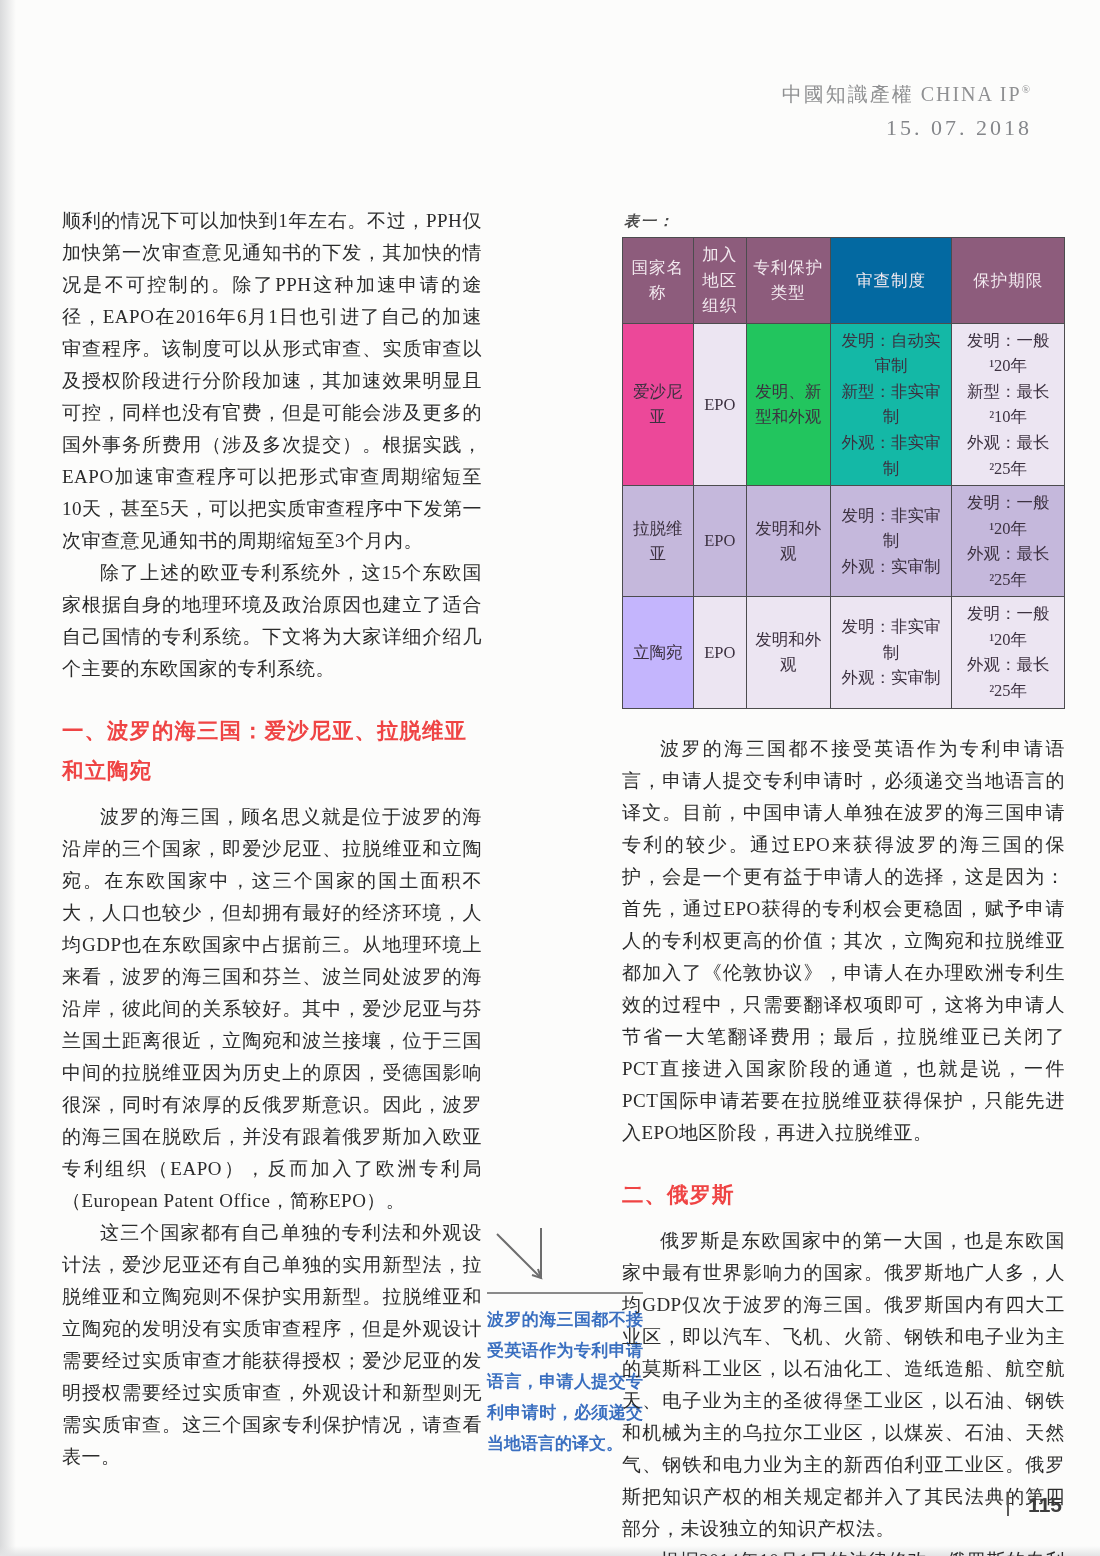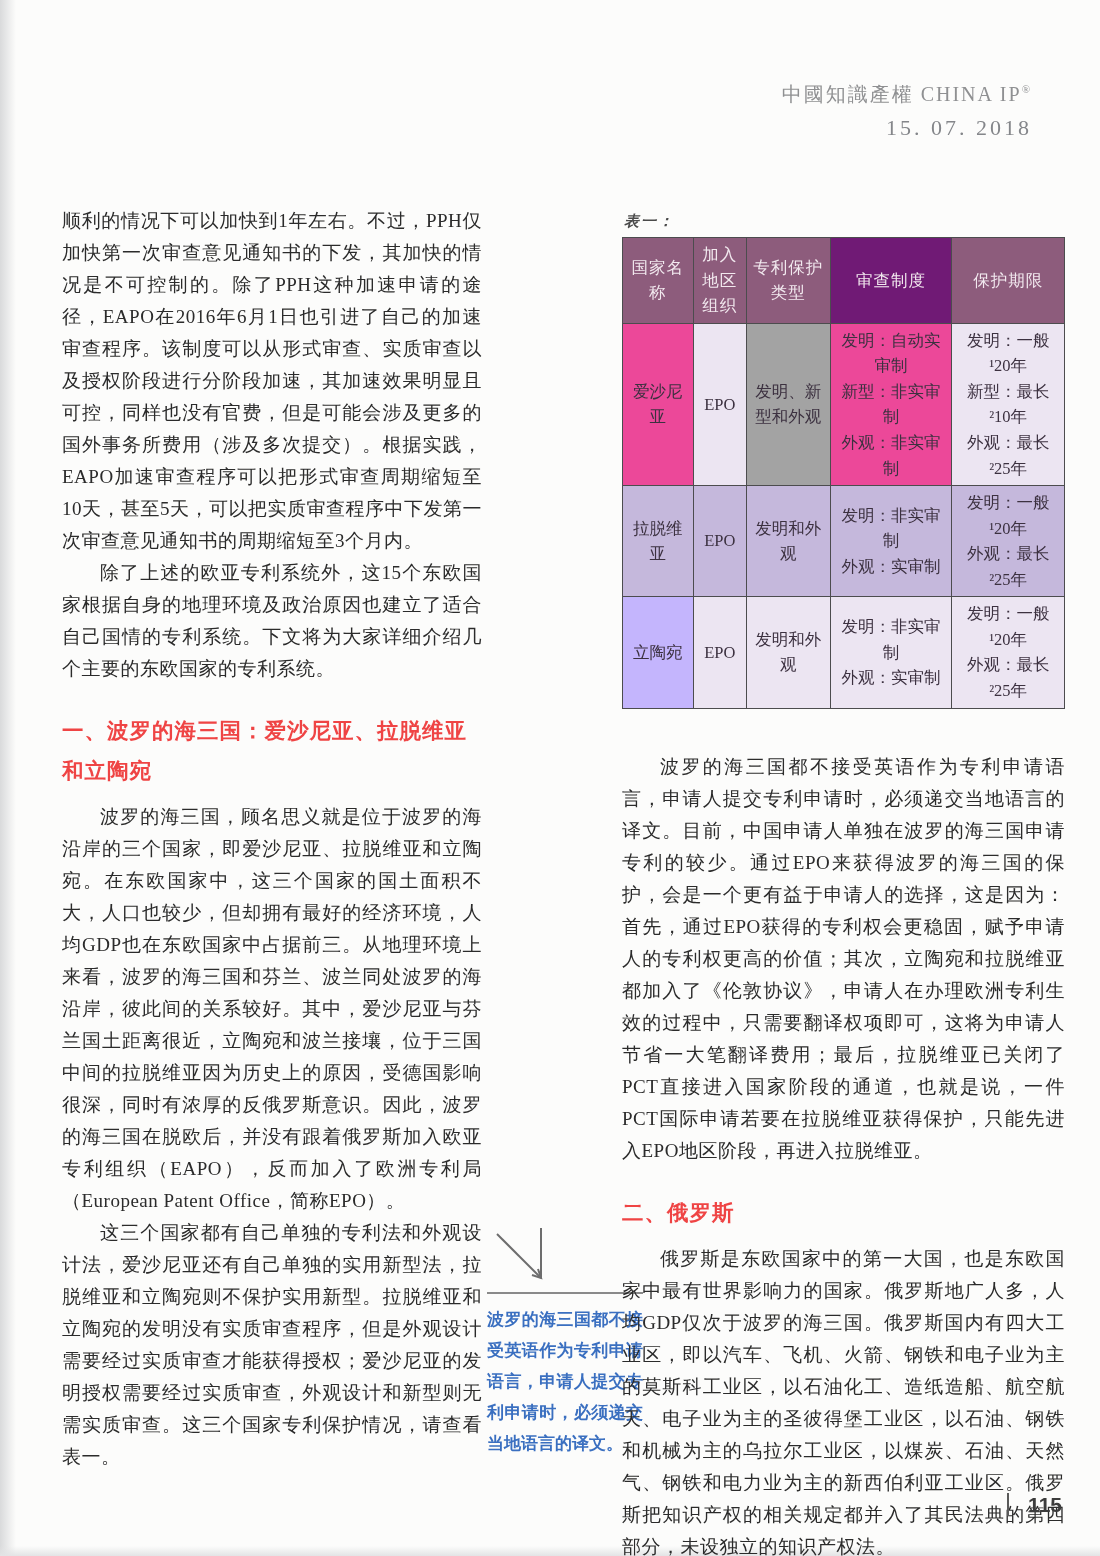--- a/index.html
+++ b/index.html
@@ -113,30 +113,30 @@
 </div>
 
 <div class="col-right">
   <div class="tbl-caption">表一：</div>
   <table class="patent">
     <thead>
       <tr>
         <th style="background:#8d5c7c;width:16%">国家名称</th>
         <th style="background:#8d5c7c;width:12%">加入地区组织</th>
         <th style="background:#8d5c7c;width:19%">专利保护类型</th>
-        <th style="background:#701a75;width:27.5%">审查制度</th>
+        <th style="background:#0369a1;width:27.5%">审查制度</th>
         <th style="background:#8d5c7c;width:25.5%">保护期限</th>
       </tr>
     </thead>
     <tbody>
       <tr>
         <td style="background:#ec4899">爱沙尼亚</td>
         <td style="background:#ece5f2">EPO</td>
-        <td style="background:#a3a3a3">发明、新型和外观</td>
-        <td style="background:#ec4899" class="multiline">发明：自动实审制
+        <td style="background:#22c55e">发明、新型和外观</td>
+        <td style="background:#14b8a6" class="multiline">发明：自动实审制
 新型：非实审制
 外观：非实审制</td>
         <td style="background:#ece5f2" class="multiline">发明：一般¹20年
 新型：最长²10年
 外观：最长²25年</td>
       </tr>
       <tr>
         <td style="background:#c5b8dc">拉脱维亚</td>
         <td style="background:#c5b8dc">EPO</td>
         <td style="background:#c5b8dc">发明和外观</td>
@@ -150,20 +150,20 @@
         <td style="background:#ece5f2">EPO</td>
         <td style="background:#ece5f2">发明和外观</td>
         <td style="background:#ece5f2" class="multiline">发明：非实审制
 外观：实审制</td>
         <td style="background:#ece5f2" class="multiline">发明：一般¹20年
 外观：最长²25年</td>
       </tr>
     </tbody>
   </table>
 
-  <p class="body-text indent" style="margin-top:42px">波罗的海三国都不接受英语作为专利申请语言，申请人提交专利申请时，必须递交当地语言的译文。目前，中国申请人单独在波罗的海三国申请专利的较少。通过EPO来获得波罗的海三国的保护，会是一个更有益于申请人的选择，这是因为：首先，通过EPO获得的专利权会更稳固，赋予申请人的专利权更高的价值；其次，立陶宛和拉脱维亚都加入了《伦敦协议》，申请人在办理欧洲专利生效的过程中，只需要翻译权项即可，这将为申请人节省一大笔翻译费用；最后，拉脱维亚已关闭了PCT直接进入国家阶段的通道，也就是说，一件PCT国际申请若要在拉脱维亚获得保护，只能先进入EPO地区阶段，再进入拉脱维亚。</p>
+  <p class="body-text indent" style="margin-top:24px">波罗的海三国都不接受英语作为专利申请语言，申请人提交专利申请时，必须递交当地语言的译文。目前，中国申请人单独在波罗的海三国申请专利的较少。通过EPO来获得波罗的海三国的保护，会是一个更有益于申请人的选择，这是因为：首先，通过EPO获得的专利权会更稳固，赋予申请人的专利权更高的价值；其次，立陶宛和拉脱维亚都加入了《伦敦协议》，申请人在办理欧洲专利生效的过程中，只需要翻译权项即可，这将为申请人节省一大笔翻译费用；最后，拉脱维亚已关闭了PCT直接进入国家阶段的通道，也就是说，一件PCT国际申请若要在拉脱维亚获得保护，只能先进入EPO地区阶段，再进入拉脱维亚。</p>
   <h2 class="section">二、俄罗斯</h2>
   <p class="body-text indent">俄罗斯是东欧国家中的第一大国，也是东欧国家中最有世界影响力的国家。俄罗斯地广人多，人均GDP仅次于波罗的海三国。俄罗斯国内有四大工业区，即以汽车、飞机、火箭、钢铁和电子业为主的莫斯科工业区，以石油化工、造纸造船、航空航天、电子业为主的圣彼得堡工业区，以石油、钢铁和机械为主的乌拉尔工业区，以煤炭、石油、天然气、钢铁和电力业为主的新西伯利亚工业区。俄罗斯把知识产权的相关规定都并入了其民法典的第四部分，未设独立的知识产权法。</p>
   <p class="body-text indent">根据2014年10月1日的法律修改，俄罗斯的专利系统发生了一些较大的变化，主要有下列几项：</p>
 
 </div>
 
 <div class="pageno">115</div>
 
 </body></html>

